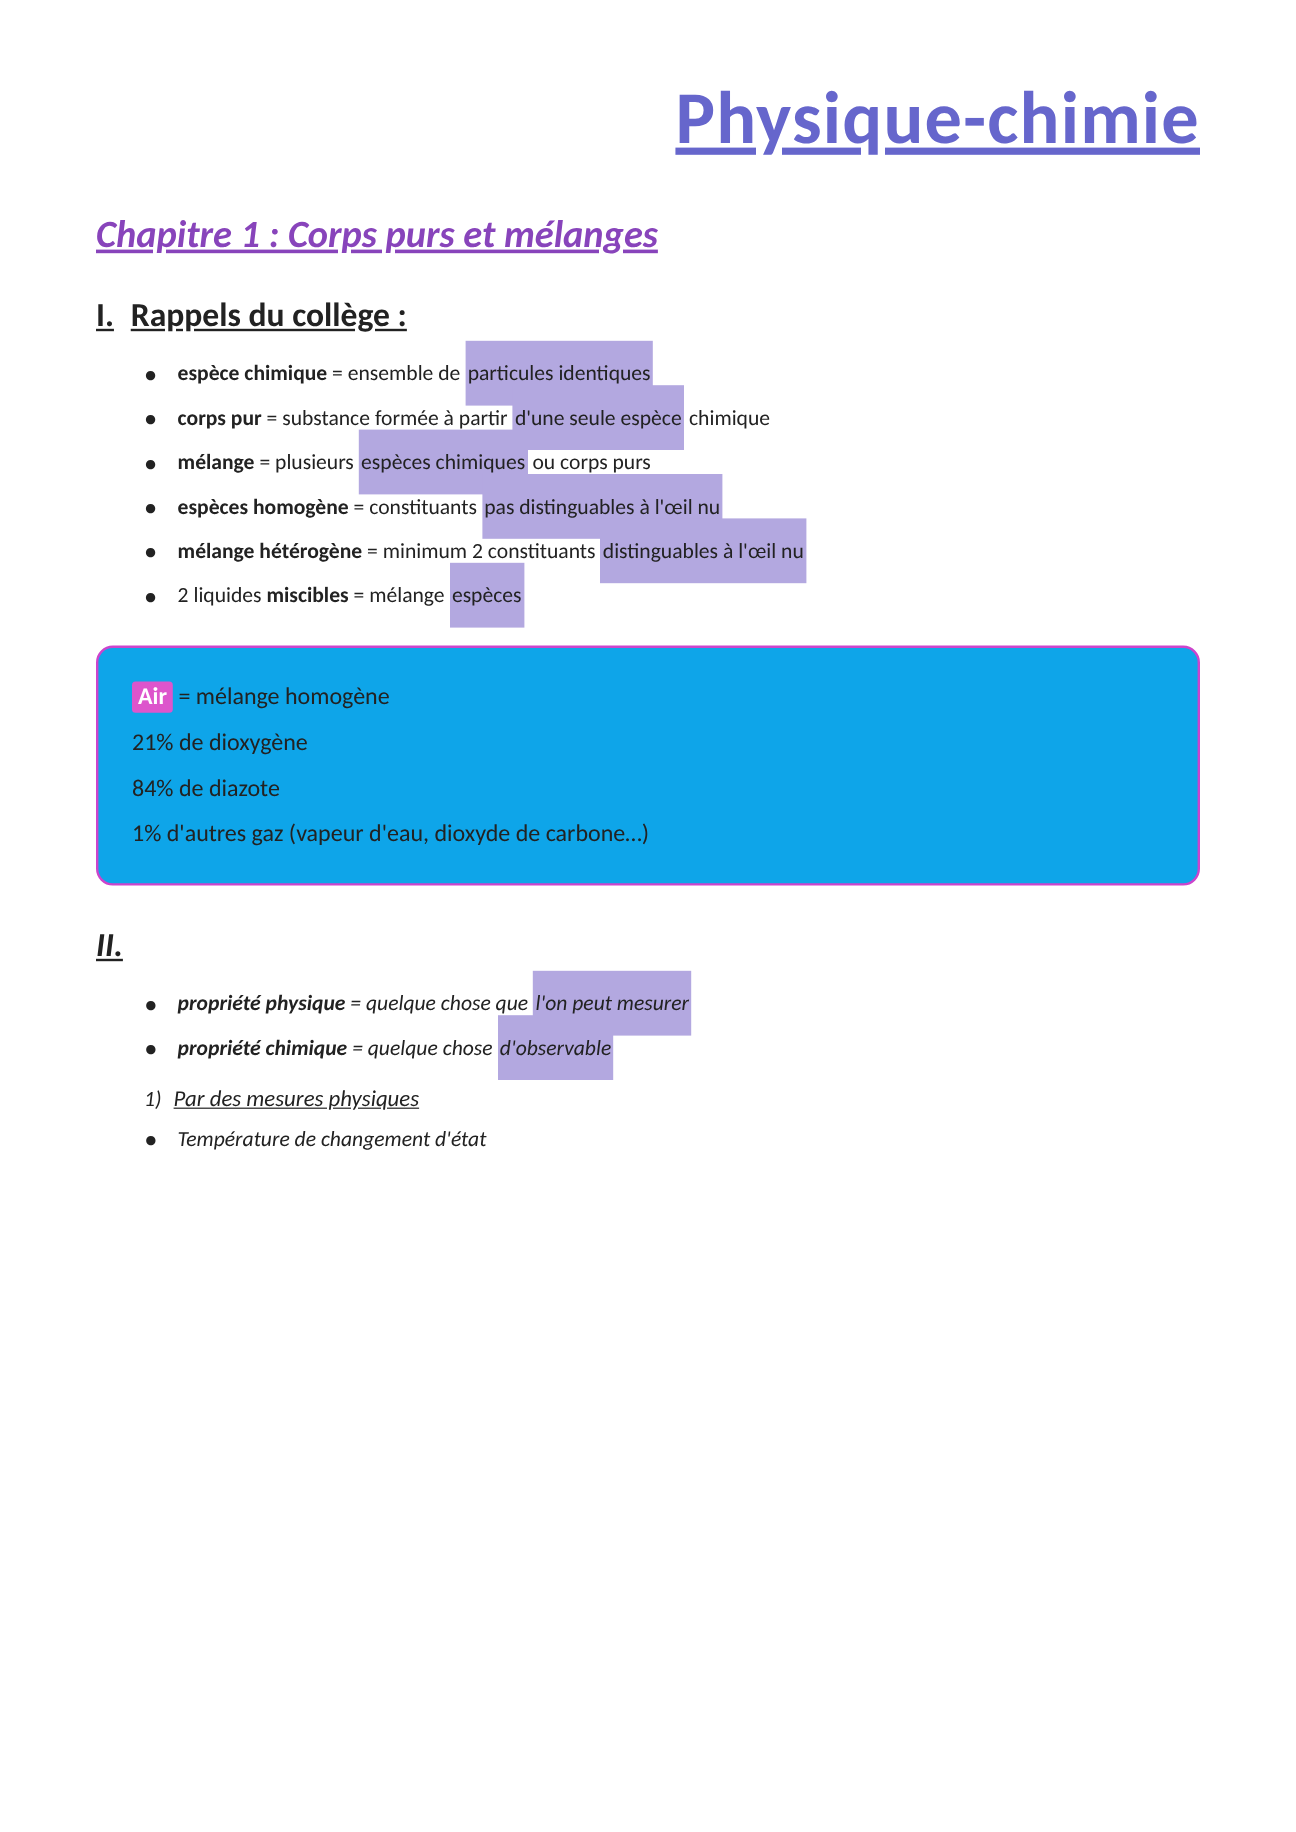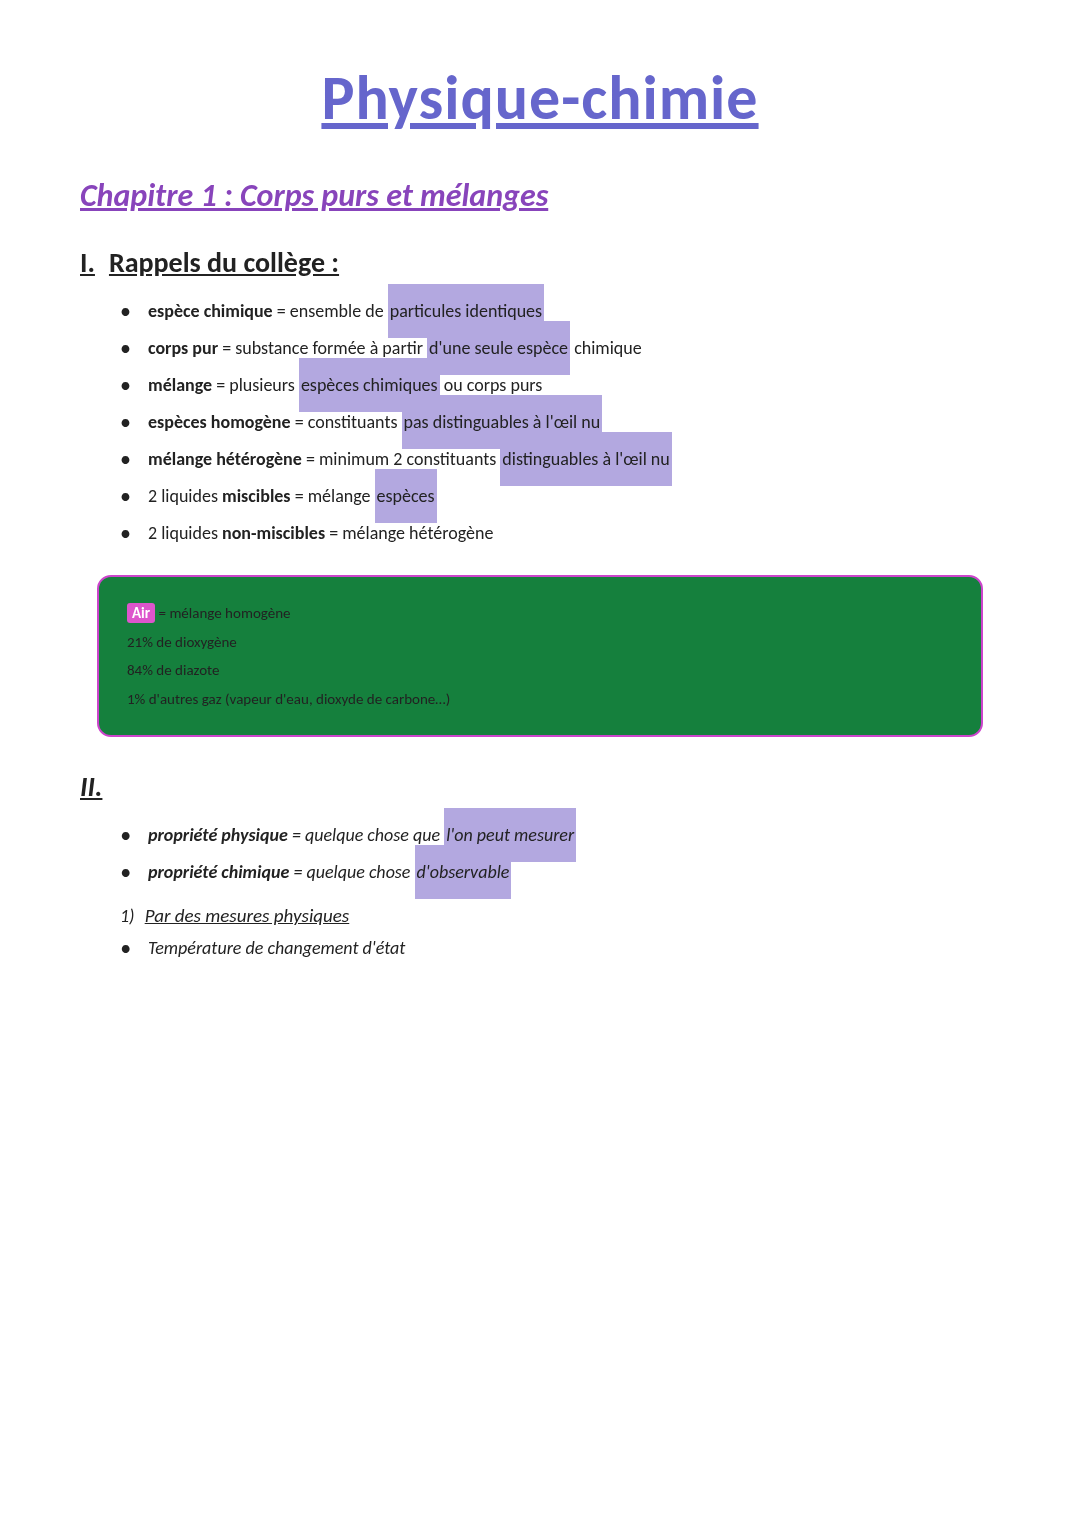--- a/index.html
+++ b/index.html
@@ -12,21 +12,21 @@
       background: #ffffff;
       font-family: 'Calibri', 'Segoe UI', Arial, sans-serif;
       font-size: 18px;
       color: #222222;
       padding: 60px 80px;
       max-width: 1080px;
       min-height: 1527px;
     }
 
     .page-title {
-      text-align: center;
+      text-align: right;
       font-size: 62px;
       font-weight: 900;
       color: #6666cc;
       text-decoration: underline;
       margin-bottom: 40px;
       letter-spacing: 1px;
     }
 
     .chapter-title {
       font-size: 32px;
@@ -86,24 +86,24 @@
       background-color: #e066cc;
       color: #ffffff;
       padding: 1px 4px;
       border-radius: 2px;
     }
 
     .info-box {
       border: 2.5px solid #cc44cc;
       border-radius: 14px;
       padding: 22px 28px;
-      margin: 28px 17px;
-      background: #15803d;
+      margin: 28px 0;
+      background: #0ea5e9;
       line-height: 1.9;
-      font-size: 15px;
+      font-size: 20px;
     }
 
     .info-box .air-label {
       background-color: #dd55cc;
       color: #ffffff;
       padding: 1px 5px;
       border-radius: 3px;
       font-weight: bold;
     }
 
@@ -177,25 +177,20 @@
       <span class="highlight-purple">distinguables à l'œil nu</span>
     </li>
 
     <li>
       <span>2 liquides </span>
       <span class="bold-term">miscibles</span>
       <span> = mélange </span>
       <span class="highlight-purple">espèces</span>
     </li>
 
-    <li>
-      <span>2 liquides </span>
-      <span class="bold-term">non-miscibles</span>
-      <span> = mélange hétérogène</span>
-    </li>
   </ul>
 
   <div class="info-box">
     <p>
       <span class="highlight-pink air-label">Air</span>
       <span> = mélange homogène</span>
     </p>
     <p>21% de dioxygène</p>
     <p>84% de diazote</p>
     <p>1% d'autres gaz (vapeur d'eau, dioxyde de carbone…)</p>

